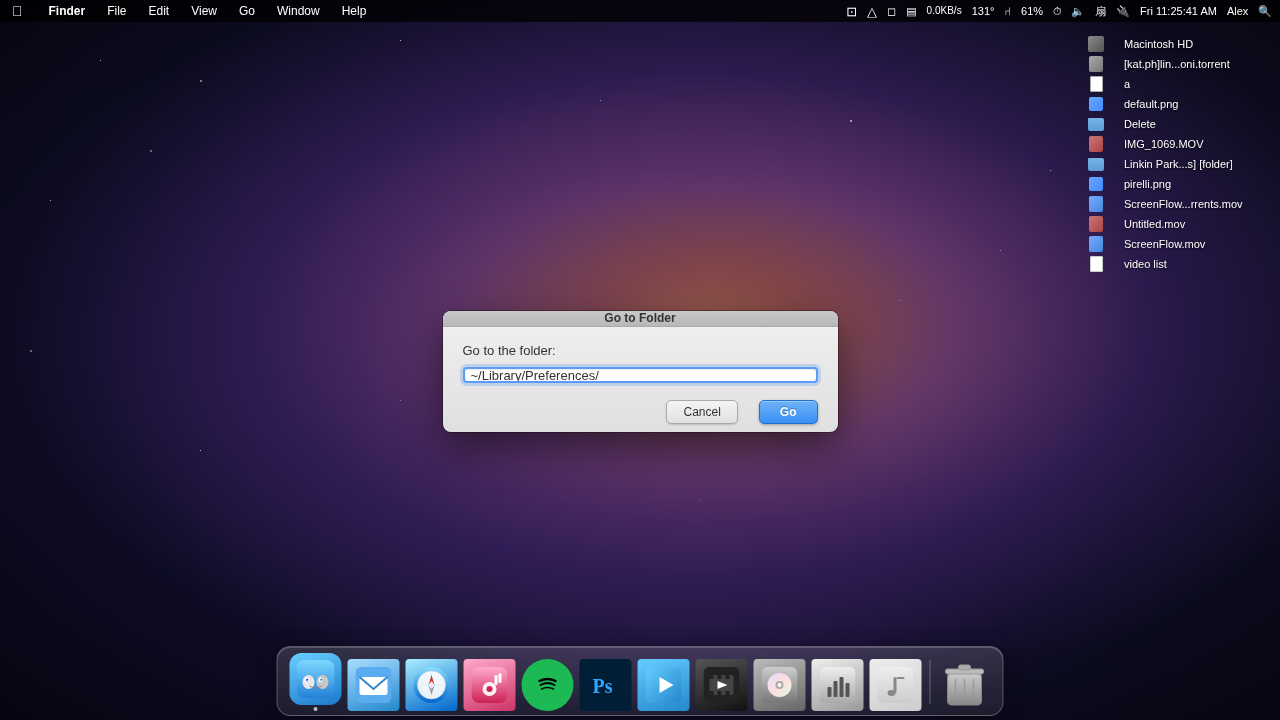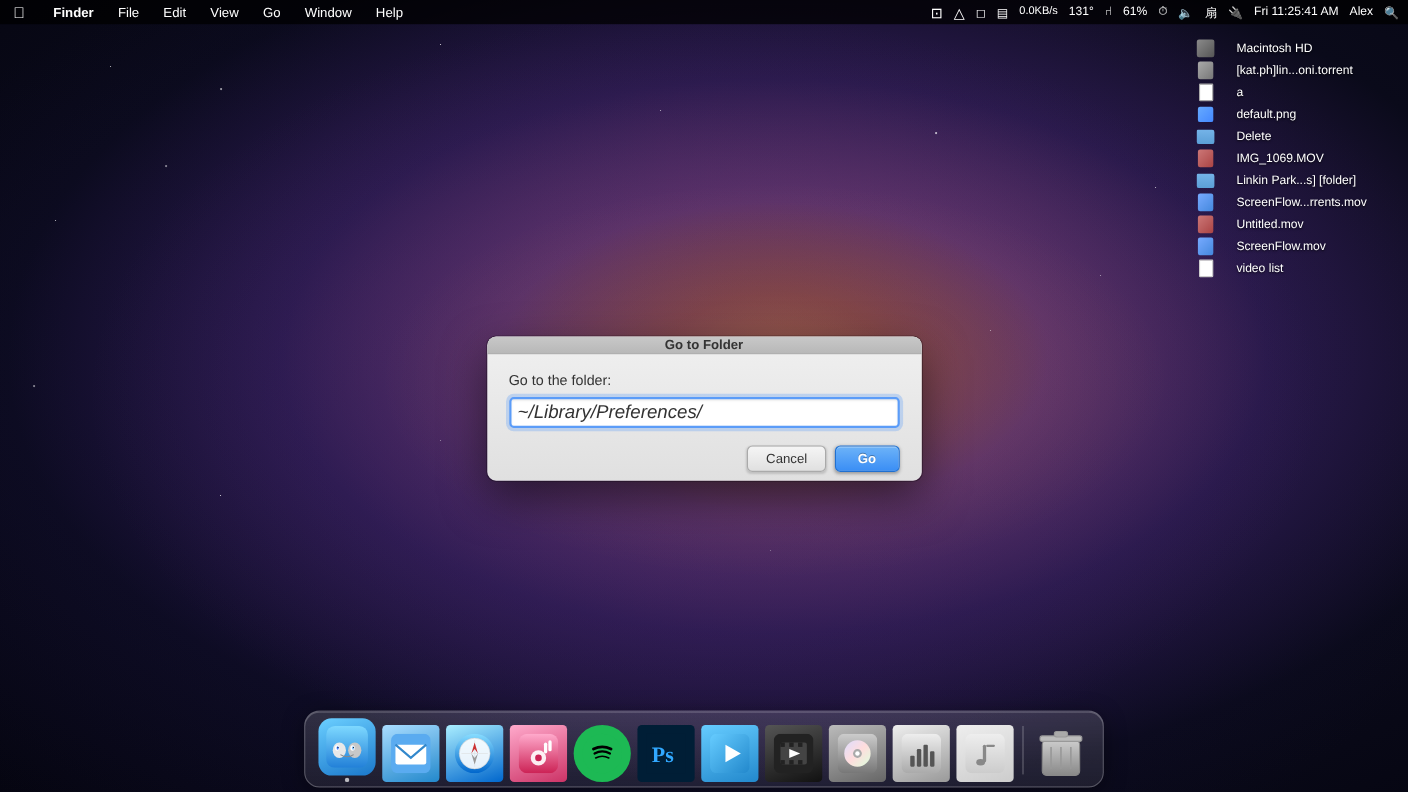--- a/index.html
+++ b/index.html
@@ -198,36 +198,35 @@
       margin-bottom: 8px;
     }
 
     .dialog-input-container {
       position: relative;
       margin-bottom: 16px;
     }
 
     .dialog-input {
       width: 100%;
-      height: 28px;
+      height: 16px;
       border: 2px solid #5b9cf8;
       border-radius: 4px;
       background: white;
       padding: 0 6px;
-      font-size: 17px;
+      font-size: 13px;
       color: #333;
       outline: none;
       box-shadow: 0 0 0 3px rgba(91,156,248,0.3), inset 0 1px 2px rgba(0,0,0,0.1);
-      font-style: italic;
     }
 
     .dialog-buttons {
       display: flex;
       justify-content: flex-end;
-      gap: 8px;
+      gap: 21px;
     }
 
     .btn-cancel {
       height: 24px;
       padding: 0 16px;
       background: linear-gradient(180deg, #f5f5f5 0%, #e0e0e0 100%);
       border: 1px solid #aaa;
       border-radius: 5px;
       font-size: 12px;
       color: #333;
@@ -396,20 +395,26 @@
       <span>IMG_1069.MOV</span>
     </div>
     <div class="sidebar-item">
       <div class="sidebar-icon">
           <div class="icon-folder"></div>
         </div>
       <span>Linkin Park...s] [folder]</span>
     </div>
     <div class="sidebar-item">
       <div class="sidebar-icon">
+          <div class="icon-png"></div>
+        </div>
+      <span>pirelli.png</span>
+    </div>
+    <div class="sidebar-item">
+      <div class="sidebar-icon">
           <div class="icon-screenflow"></div>
         </div>
       <span>ScreenFlow...rrents.mov</span>
     </div>
     <div class="sidebar-item">
       <div class="sidebar-icon">
           <div class="icon-mov"></div>
         </div>
       <span>Untitled.mov</span>
     </div>

